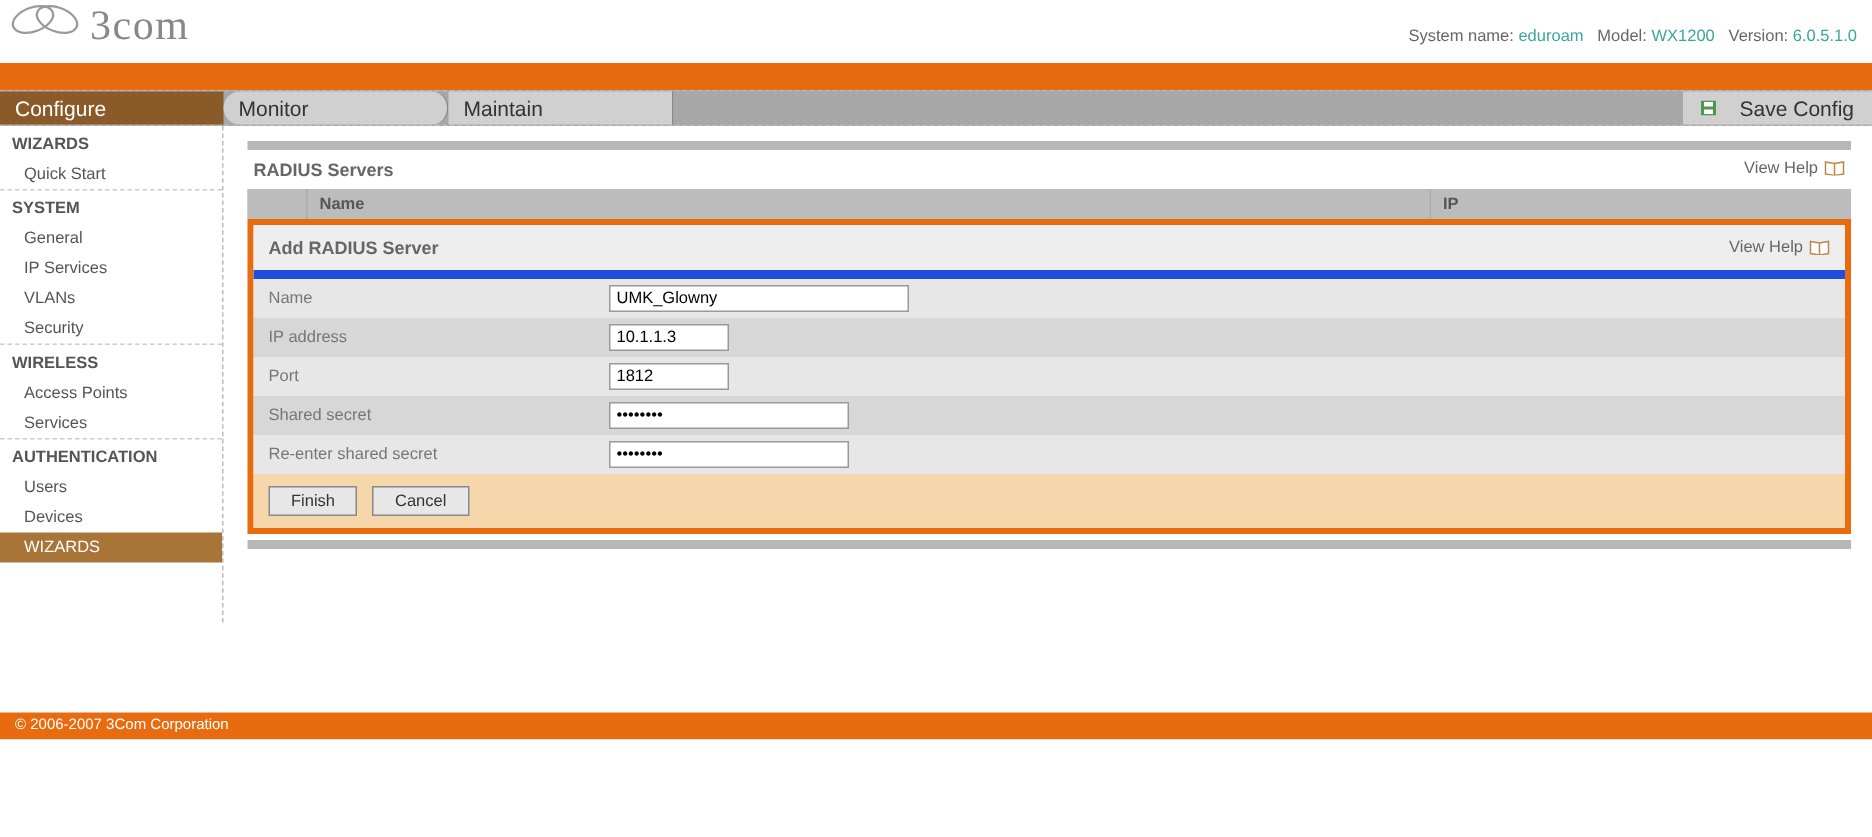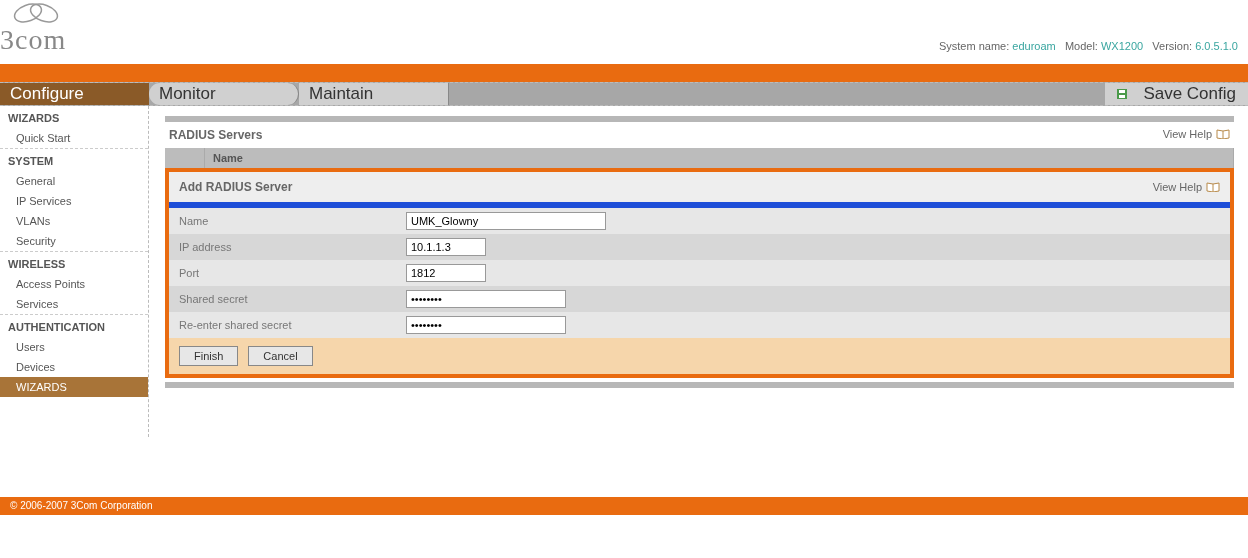--- a/index.html
+++ b/index.html
@@ -1,28 +1,28 @@
 <!DOCTYPE html>
 <html><head>
 <meta charset="utf-8">
 <style>
 * { box-sizing: border-box; margin: 0; padding: 0; }
 body { font-family: Verdana, Arial, sans-serif; font-size: 11px; color: #555; background: #fff; width: 1248px; }
 
 .header-top { display: flex; align-items: flex-end; justify-content: space-between; padding: 2px 10px 4px 0; }
-.logo { display: flex; flex-direction: column; align-items: flex-end; padding-left: 0; }
+.logo { display: flex; align-items: flex-start; padding-left: 0; }
 .logo-rings { height: 22px; }
 .logo-text { font-family: Georgia, serif; font-size: 28px; color: #888; letter-spacing: 1px; }
 .sysinfo { font-size: 11px; color: #666; padding-bottom: 4px; }
 .sysinfo .teal { color: #3aa6a0; }
 
 .orange-bar { height: 18px; background: #e96b10; margin-top: 4px; }
 
 .tabrow { display: flex; border-top: 1px dashed #bbb; border-bottom: 1px dashed #bbb; background: #a7a7a7; }
-.tab { height: 22px; line-height: 22px; padding: 0 10px; border-right: 1px solid #888; font-size: 17px; cursor: pointer; }
+.tab { height: 22px; line-height: 22px; padding: 0 10px; border-right: 1px solid #888; font-size: 14px; cursor: pointer; }
 .tab.configure { width: 149px; background: #8a5a28; color: #fff; border-right: none; }
 .tab.monitor { width: 150px; background: #d0d0d0; color: #333; border-radius: 11px; }
 .tab.maintain { width: 150px; background: #d0d0d0; color: #333; }
 .tab.spacer { flex: 1; background: #a7a7a7; border-right: none; }
 .tab.save { background: #d0d0d0; color: #333; border-right: none; display: flex; align-items: center; gap: 16px; padding: 0 12px; }
 .disk-icon { width: 10px; height: 10px; display: inline-block; }
 
 .body-wrap { display: flex; }
 .sidebar { width: 149px; border-right: 1px dashed #bbb; padding-bottom: 40px; }
 .side-group-title { font-weight: bold; color: #555; padding: 6px 8px 4px 8px; border-top: 1px dashed #ccc; }
@@ -134,20 +134,21 @@
         <svg class="book-icon" viewBox="0 0 14 10">
             <path d="M1 1 L7 2 L13 1 L13 9 L7 10 L1 9 Z" fill="#fff" stroke="#b88a4a"></path>
             <line x1="7" y1="2" x2="7" y2="10" stroke="#b88a4a"></line>
           </svg>
       </div>
     </div>
 
     <div class="table-header">
       <div class="th-spacer"></div>
       <div class="th-name">Name</div>
+      <div class="th-ip">IP</div>
     </div>
 
     <div class="form-outer">
       <div class="form-inner">
         <div class="form-title-row">
           <div class="form-title">Add RADIUS Server</div>
           <div class="view-help">
             <span>View Help</span>
             <svg class="book-icon" viewBox="0 0 14 10">
                 <path d="M1 1 L7 2 L13 1 L13 9 L7 10 L1 9 Z" fill="#fff" stroke="#b88a4a"></path>

